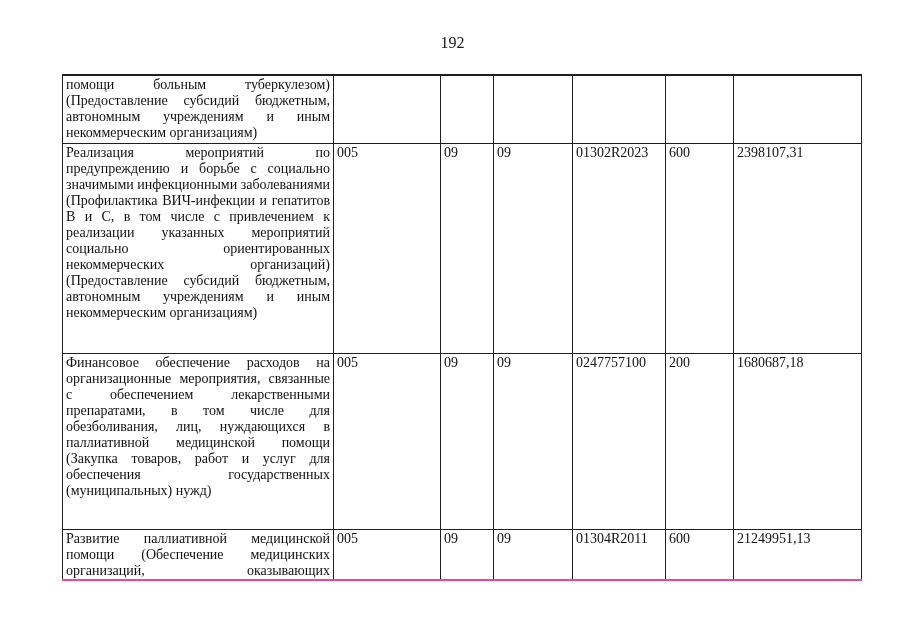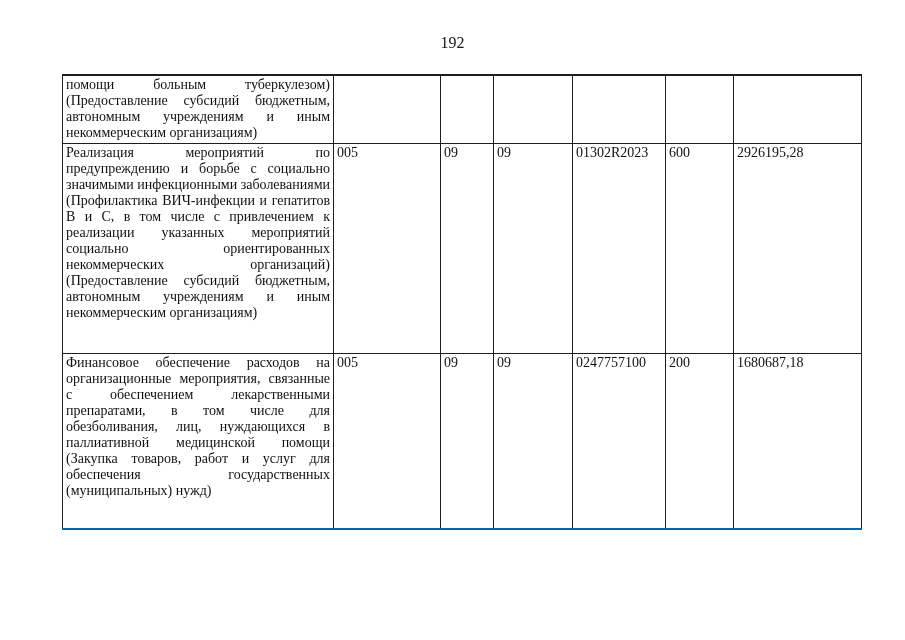--- a/index.html
+++ b/index.html
@@ -29,21 +29,21 @@
     color: #161616;
   }
   table.budget {
     position: absolute;
     left: 62px;
     top: 74px;
     width: 799px;
     border-collapse: collapse;
     table-layout: fixed;
     border-top: 2px solid #1e1e1e;
-    border-bottom: 2px solid #0369a1;
+    border-bottom: 2px solid #ec4899;
   }
   table.budget td {
     border: 1px solid #1e1e1e;
     vertical-align: top;
     font-size: 14px;
     line-height: 16px;
     padding: 1px 3px 0 3px;
     overflow: hidden;
   }
   td.desc {
@@ -87,27 +87,36 @@
         <td class="num"></td>
         <td class="num"></td>
       </tr>
       <tr class="r2">
         <td class="desc">Реализация мероприятий по предупреждению и борьбе с социально значимыми инфекционными заболеваниями (Профилактика ВИЧ-инфекции и гепатитов В и С, в том числе с привлечением к реализации указанных мероприятий социально ориентированных некоммерческих организаций) (Предоставление субсидий бюджетным, автономным учреждениям и иным некоммерческим организациям)</td>
         <td class="num">005</td>
         <td class="num">09</td>
         <td class="num">09</td>
         <td class="num">01302R2023</td>
         <td class="num">600</td>
-        <td class="num">2926195,28</td>
+        <td class="num">2398107,31</td>
       </tr>
       <tr class="r3">
         <td class="desc">Финансовое обеспечение расходов на организационные мероприятия, связанные с обеспечением лекарственными препаратами, в том числе для обезболивания, лиц, нуждающихся в паллиативной медицинской помощи (Закупка товаров, работ и услуг для обеспечения государственных (муниципальных) нужд)</td>
         <td class="num">005</td>
         <td class="num">09</td>
         <td class="num">09</td>
         <td class="num">0247757100</td>
         <td class="num">200</td>
         <td class="num">1680687,18</td>
       </tr>
+      <tr class="r4">
+        <td class="desc cut">Развитие паллиативной медицинской помощи (Обеспечение медицинских организаций, оказывающих</td>
+        <td class="num">005</td>
+        <td class="num">09</td>
+        <td class="num">09</td>
+        <td class="num">01304R2011</td>
+        <td class="num">600</td>
+        <td class="num">21249951,13</td>
+      </tr>
     </tbody>
   </table>
 
 </div>
 
 </body></html>

